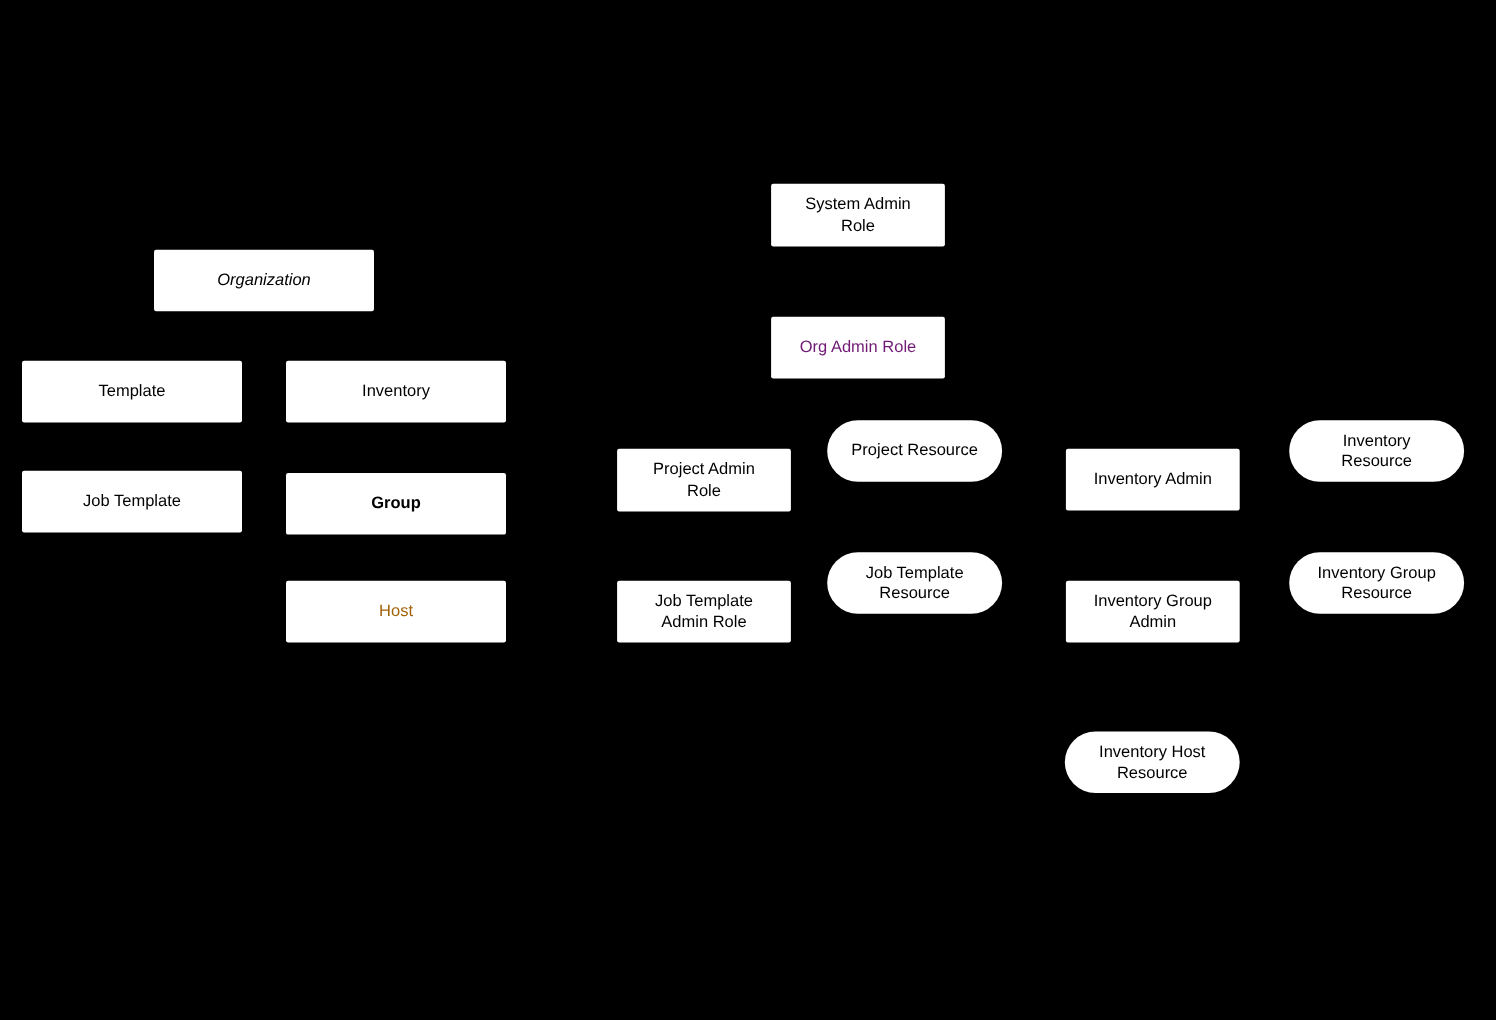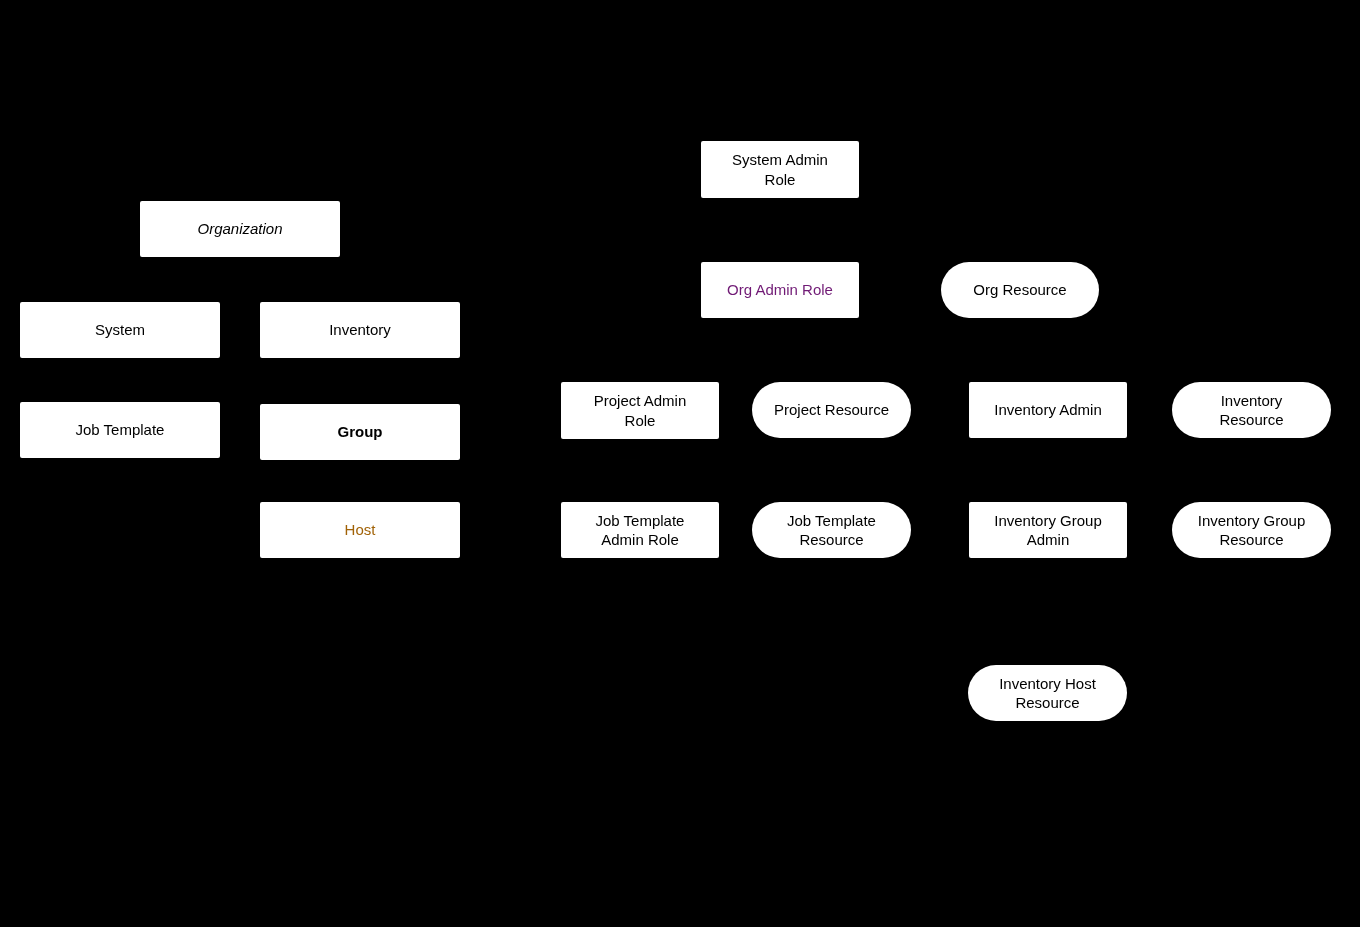--- a/index.html
+++ b/index.html
@@ -31,39 +31,39 @@
     justify-content: center;
     text-align: center;
     font-size: 15px;
     line-height: 1.28;
     box-sizing: border-box;
     padding: 2px 6px;
     white-space: pre-line;
   }
   .node.rect {
     border-radius: 2px;
+    margin-top: 26px;
   }
   .node.round {
     border-radius: 999px;
   }
 </style>
 </head>
 <body>
 
 <div id="canvas" style="background: rgb(0, 0, 0);">
     <div class="node rect" style="left: 140px; top: 201px; width: 200px; height: 56px; background: rgb(255, 255, 255); color: rgb(0, 0, 0); font-style: italic;">Organization</div>
-    <div class="node rect" style="left: 20px; top: 302px; width: 200px; height: 56px; background: rgb(255, 255, 255); color: rgb(0, 0, 0);">System</div>
+    <div class="node rect" style="left: 20px; top: 302px; width: 200px; height: 56px; background: rgb(255, 255, 255); color: rgb(0, 0, 0);">Template</div>
     <div class="node rect" style="left: 260px; top: 302px; width: 200px; height: 56px; background: rgb(255, 255, 255); color: rgb(0, 0, 0);">Inventory</div>
     <div class="node rect" style="left: 20px; top: 402px; width: 200px; height: 56px; background: rgb(255, 255, 255); color: rgb(0, 0, 0);">Job Template</div>
     <div class="node rect" style="left: 260px; top: 404px; width: 200px; height: 56px; background: rgb(255, 255, 255); color: rgb(0, 0, 0); font-weight: bold;">Group</div>
     <div class="node rect" style="left: 260px; top: 502px; width: 200px; height: 56px; background: rgb(255, 255, 255); color: #a16207;">Host</div>
     <div class="node rect" style="left: 701px; top: 141px; width: 158px; height: 57px; background: rgb(255, 255, 255); color: rgb(0, 0, 0);">System Admin
 Role</div>
     <div class="node rect" style="left: 701px; top: 262px; width: 158px; height: 56px; background: rgb(255, 255, 255); color: #701a75;">Org Admin Role</div>
-    <div class="node round" style="left: 941px; top: 262px; width: 158px; height: 56px; background: rgb(255, 255, 255); color: rgb(0, 0, 0);">Org Resource</div>
     <div class="node rect" style="left: 561px; top: 382px; width: 158px; height: 57px; background: rgb(255, 255, 255); color: rgb(0, 0, 0);">Project Admin
 Role</div>
     <div class="node rect" style="left: 969px; top: 382px; width: 158px; height: 56px; background: rgb(255, 255, 255); color: rgb(0, 0, 0);">Inventory Admin</div>
     <div class="node round" style="left: 752px; top: 382px; width: 159px; height: 56px; background: rgb(255, 255, 255); color: rgb(0, 0, 0);">Project Resource</div>
     <div class="node round" style="left: 1172px; top: 382px; width: 159px; height: 56px; background: rgb(255, 255, 255); color: rgb(0, 0, 0);">Inventory
 Resource</div>
     <div class="node rect" style="left: 561px; top: 502px; width: 158px; height: 56px; background: rgb(255, 255, 255); color: rgb(0, 0, 0);">Job Template
 Admin Role</div>
     <div class="node round" style="left: 752px; top: 502px; width: 159px; height: 56px; background: rgb(255, 255, 255); color: rgb(0, 0, 0);">Job Template
 Resource</div>

